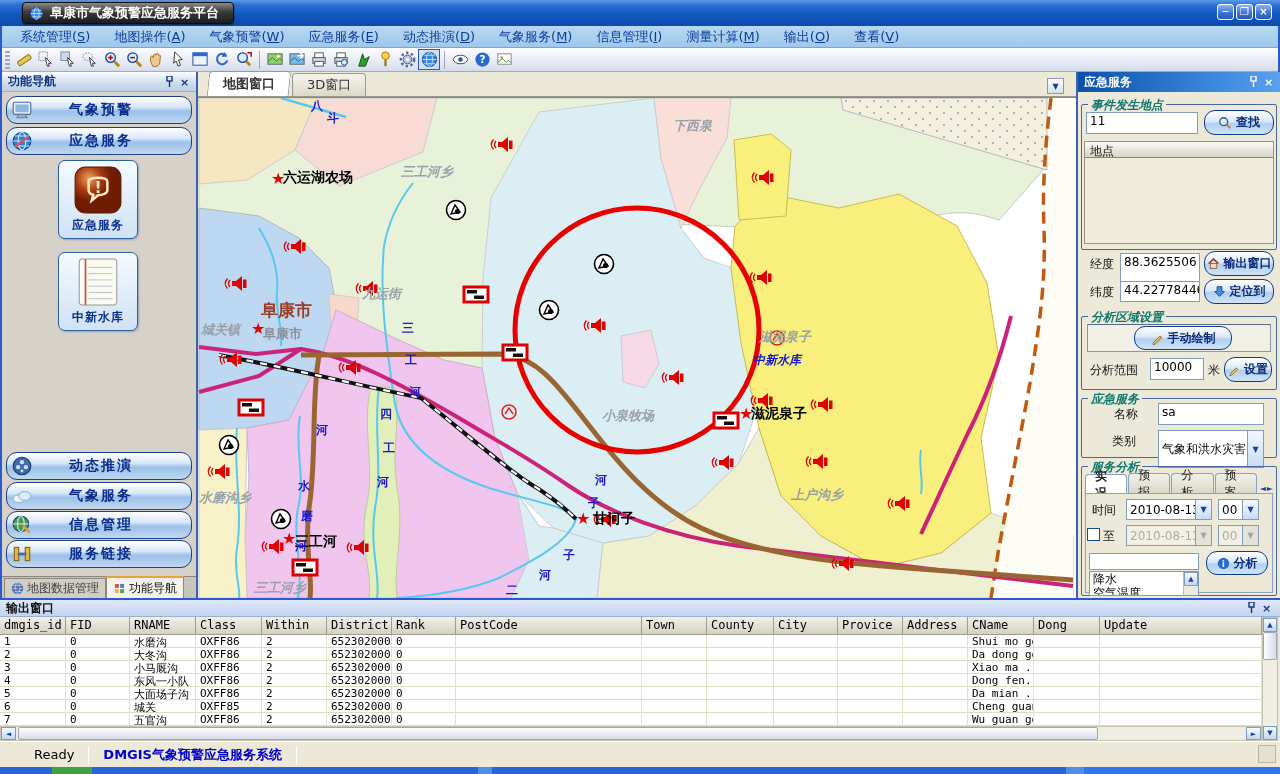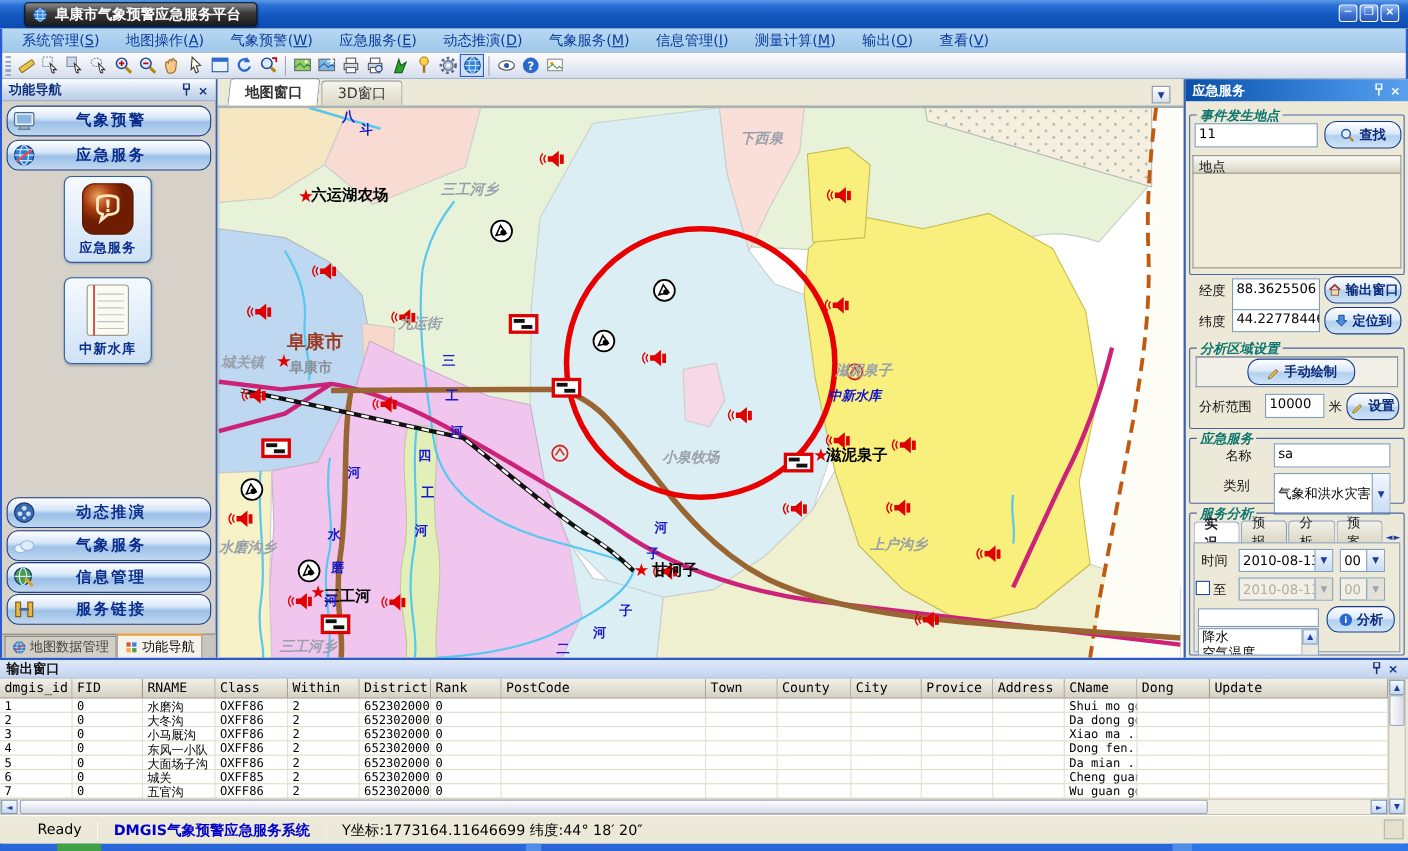--- a/index.html
+++ b/index.html
@@ -867,21 +867,20 @@
     <div id="vthumb"></div>
     <div class="sbtn" style="position:absolute; bottom:0;">▼</div>
   </div>
 </div>
 
 <div id="statusbar" class="abs">
   <span class="st-sec" style="padding-left:34px;">Ready</span>
   <span class="st-sep"></span>
   <span class="st-sec" id="st-sys">DMGIS气象预警应急服务系统</span>
   <span class="st-sep"></span>
-  <span class="st-sec">Y坐标:1773164.11646699 纬度:44° 18′ 20″</span>
 </div>
 <div id="resize-grip" class="abs"></div>
 
 <div id="tasksliver" class="abs">
   <div class="tseg" style="left:52px; width:40px; background:#3fa045;"></div>
   <div class="tseg" style="left:478px; width:14px; background:#4f8ee8;"></div>
   <div class="tseg" style="left:1066px; width:18px; background:#4f8ee8;"></div>
   <div class="tseg" style="left:1084px; width:196px; background:#2f76e8;"></div>
 </div>
 

